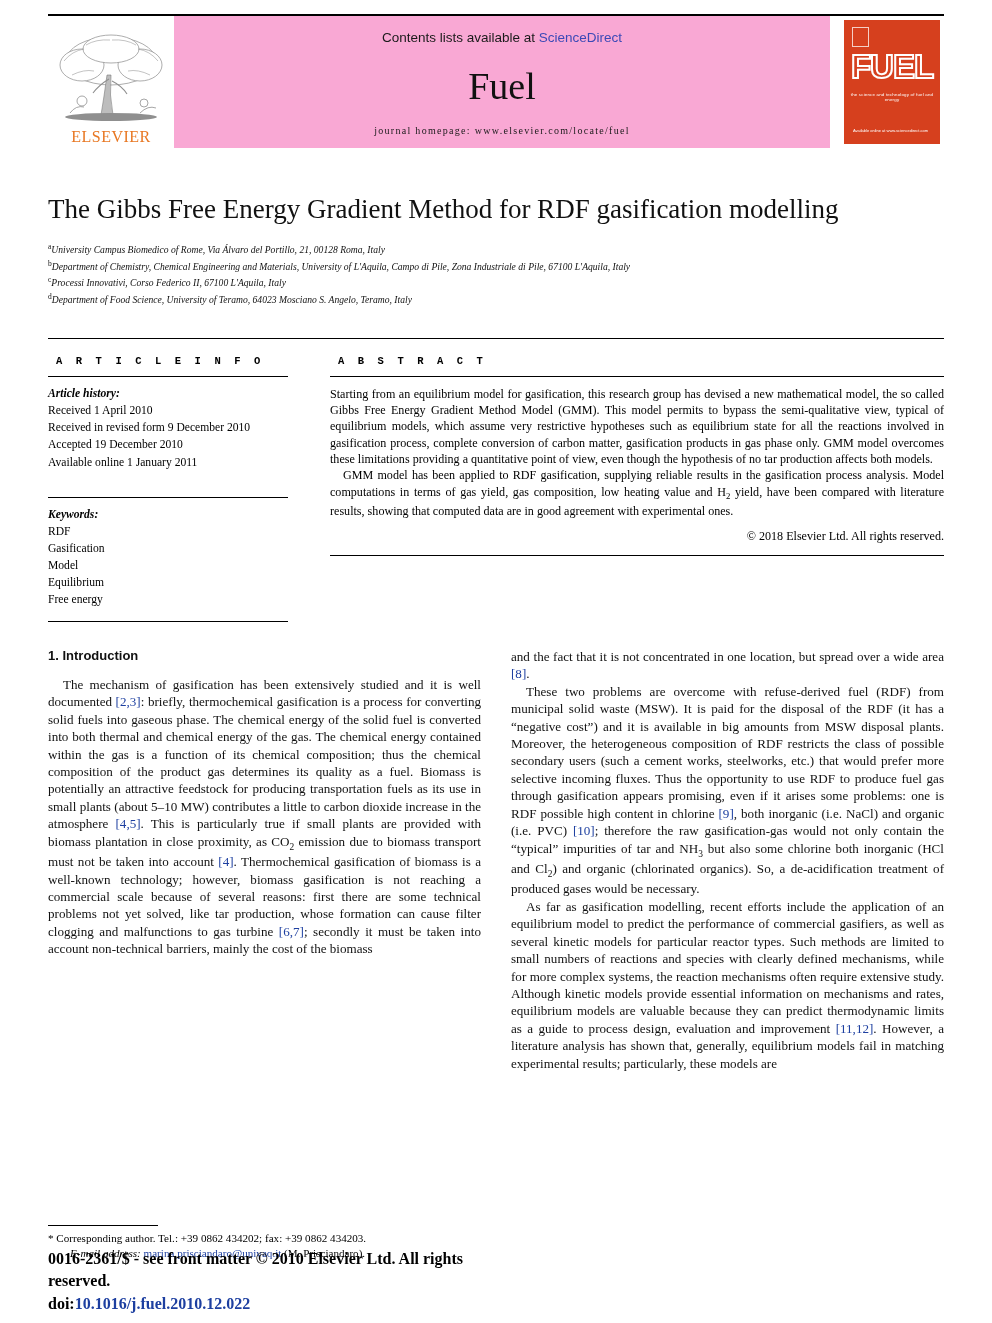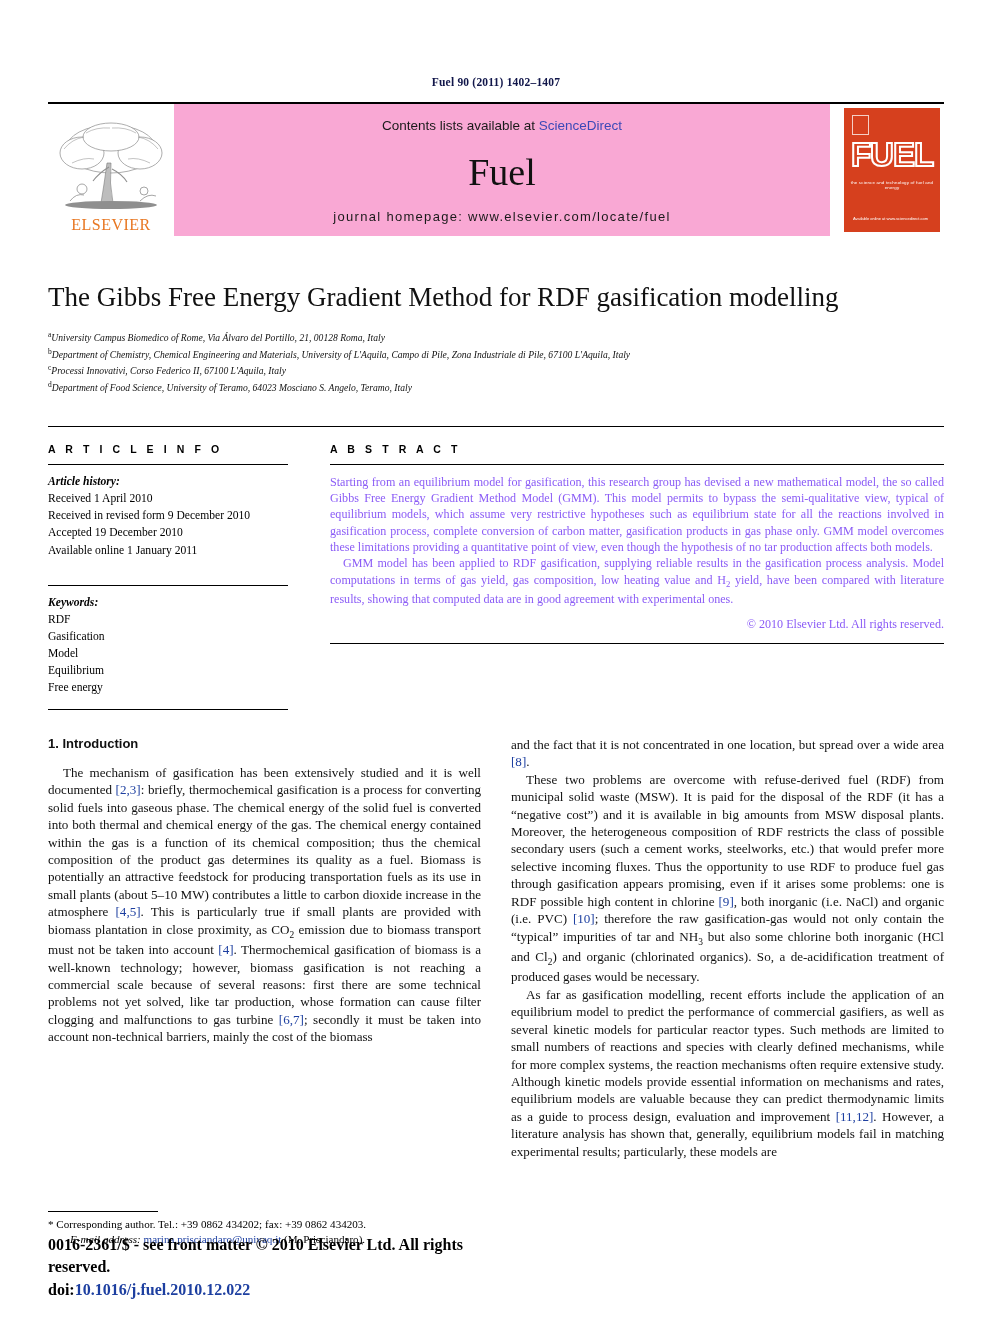--- a/index.html
+++ b/index.html
@@ -83,22 +83,22 @@
     color: #3b49b7;
   }
   .journal-name {
     font-family: "Liberation Serif", serif;
     font-size: 38px;
     line-height: 1;
     color: #111;
     padding-top: 2px;
   }
   .homepage-line {
-    font-family: Liberation Sans, sans-serif;
-    font-size: 13px;
+    font-family: Liberation Serif, serif;
+    font-size: 10px;
     letter-spacing: 1.3px;
     color: #1a1a1a;
   }
   .cover-thumb {
     flex: 0 0 104px;
     width: 104px;
     margin-left: 10px;
     background: #ffffff;
     display: flex;
     align-items: center;
@@ -197,26 +197,27 @@
     padding-top: 0;
   }
   .col-info {
     flex: 0 0 240px;
     width: 240px;
   }
   .col-abstract {
     flex: 1 1 auto;
   }
   .sec-head {
-    font-family: Liberation Sans, sans-serif;
+    font-family: Liberation Mono, monospace;
     font-size: 10.5px;
     font-weight: bold;
     letter-spacing: 3.6px;
     padding: 16px 0 9px 0;
     color: #000;
+    margin-left: 8px;
   }
   .rule {
     border-top: 1.6px solid #000;
   }
   .hist-block {
     padding: 8px 0 0 0;
     font-size: 11.6px;
     line-height: 1.48;
   }
   .hist-label, .kw-label {
@@ -233,21 +234,21 @@
     margin-top: 26px;
   }
   .info-rule-bot {
     border-top: 1.5px solid #000;
   }
   .abstract-body {
     padding-top: 9px;
     font-size: 12.1px;
     line-height: 1.345;
     text-align: justify;
-    color: #8b5cf6;
+    color: #000000;
   }
   .abstract-body p {
     margin: 0;
     text-indent: 0;
   }
   .abstract-body p + p {
     text-indent: 13px;
   }
   .copyright {
     text-align: right;
@@ -334,21 +335,20 @@
   }
   .doi-link {
     color: #1d3fa0;
   }
 </style>
 </head>
 <body>
 
 <div class="page">
 
-  <div class="running-head">Fuel 90 (2011) 1402–1407</div>
 
   <div class="masthead">
 
     <div class="elsevier-logo">
       <div class="tree-box">
         <svg viewBox="0 0 118 98" width="118" height="98" aria-hidden="true">
           <g fill="none" stroke="#6b6b6b" stroke-width="0.7">
             <ellipse cx="59" cy="30" rx="45" ry="24" fill="#ffffff" stroke="#8a8a8a"></ellipse>
             <ellipse cx="30" cy="34" rx="22" ry="16" fill="#ffffff" stroke="#8a8a8a"></ellipse>
             <ellipse cx="88" cy="34" rx="22" ry="16" fill="#ffffff" stroke="#8a8a8a"></ellipse>
@@ -431,21 +431,21 @@
       </div>
       <div class="info-rule-bot"></div>
     </div>
 
     <div class="col-abstract">
       <div class="sec-head">A B S T R A C T</div>
       <div class="rule"></div>
       <div class="abstract-body">
         <p>Starting from an equilibrium model for gasification, this research group has devised a new mathematical model, the so called Gibbs Free Energy Gradient Method Model (GMM). This model permits to bypass the semi-qualitative view, typical of equilibrium models, which assume very restrictive hypotheses such as equilibrium state for all the reactions involved in gasification process, complete conversion of carbon matter, gasification products in gas phase only. GMM model overcomes these limitations providing a quantitative point of view, even though the hypothesis of no tar production affects both models.</p>
         <p><span>GMM model has been applied to RDF gasification, supplying reliable results in the gasification process analysis. Model computations in terms of gas yield, gas composition, low heating value and H</span><sub>2</sub><span> yield, have been compared with literature results, showing that computed data are in good agreement with experimental ones.</span></p>
-        <div class="copyright">© 2010 Elsevier Ltd. All rights reserved.</div>
+        <div class="copyright">© 2018 Elsevier Ltd. All rights reserved.</div>
       </div>
       <div class="abstract-bottom-rule"></div>
     </div>
   </div>
 
   <div class="body-cols">
 
     <div class="bcol">
       <h2 class="sec-title">1. Introduction</h2>
 

